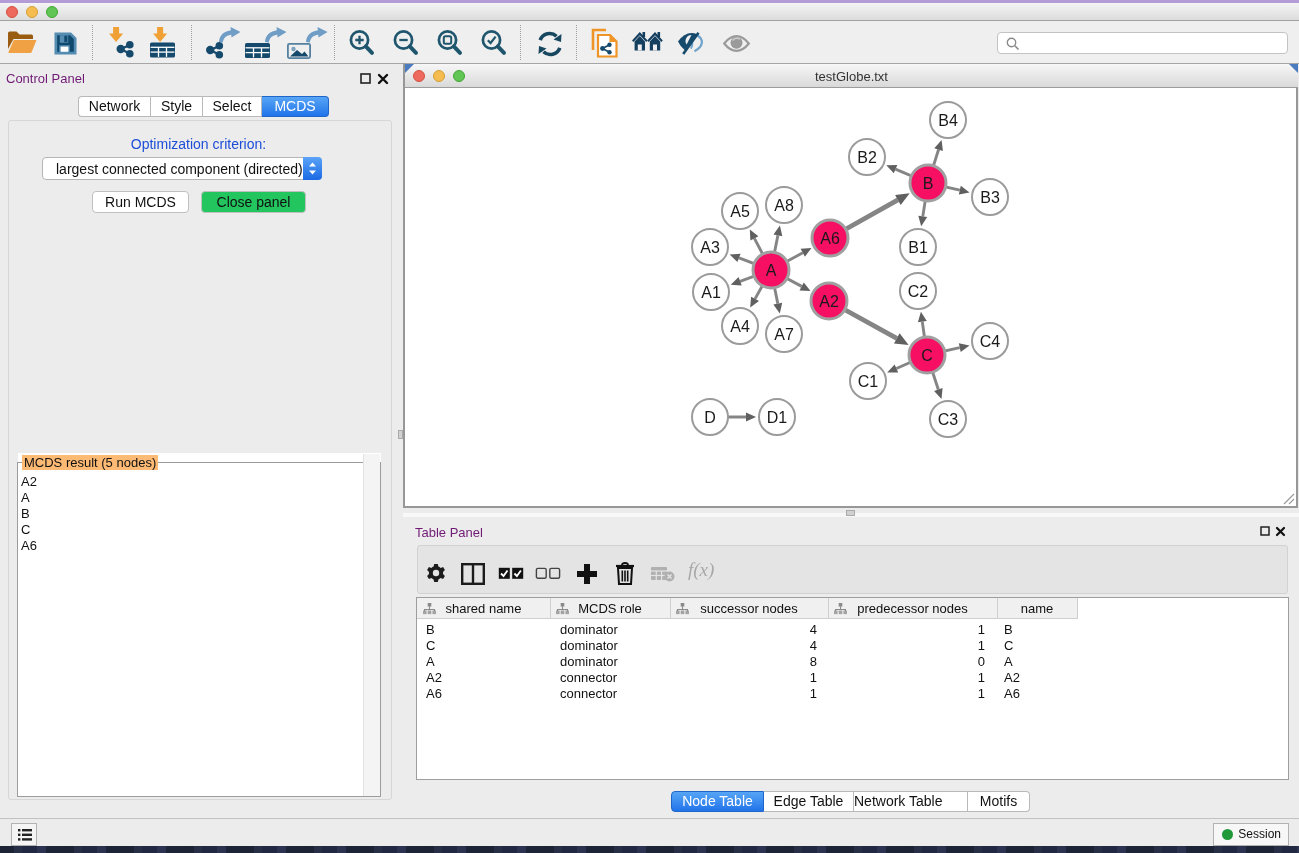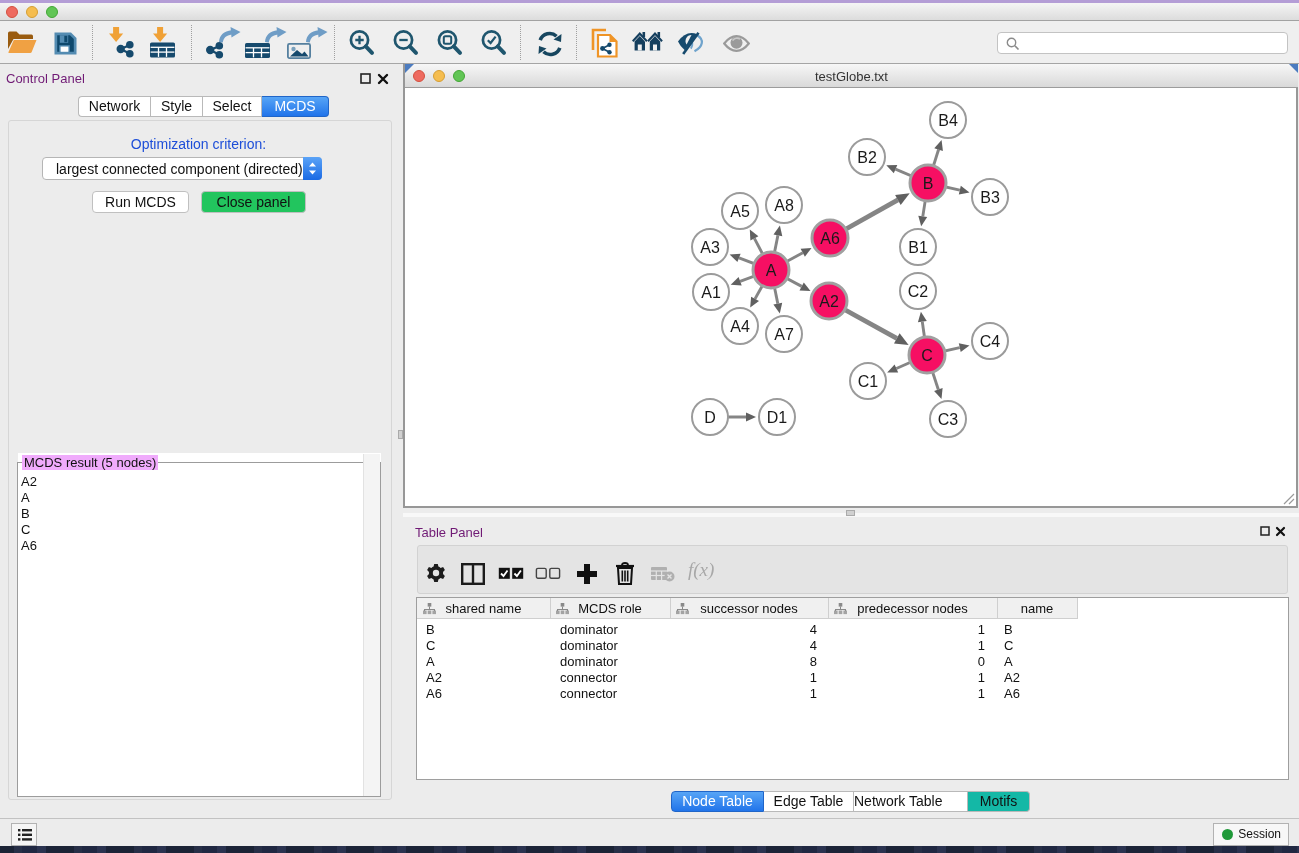--- a/index.html
+++ b/index.html
@@ -245,21 +245,21 @@
           <path d="M2 6.5 L5.5 2.5 L9 6.5 Z M2 10.5 L5.5 14.5 L9 10.5 Z" fill="#fff"></path>
         </svg>
     </div>
   </div>
 
   <div class="abs" style="left:92px;top:127px;width:97px;height:22px;background:#fff;border:1px solid #c0c0c0;border-radius:4px;text-align:center;line-height:20px;font-size:14px;color:#111">Run MCDS</div>
   <div class="abs" style="left:201px;top:127px;width:105px;height:22px;background:#22c55e;border:1px solid #c0c0c0;border-radius:4px;text-align:center;line-height:20px;font-size:14px;color:#111">Close panel</div>
 
   <div class="abs" style="left:18px;top:389px;width:363px;height:344px;background:#fff"></div>
   <div class="abs" style="left:17px;top:398px;width:364px;height:335px;border:1px solid #9c9c9c"></div>
-  <div class="abs" style="left:22px;top:391px;font-size:13px;color:#111;background:#f0abfc;padding:0 2px">MCDS result (5 nodes)</div>
+  <div class="abs" style="left:22px;top:391px;font-size:13px;color:#111;background:#fdba74;padding:0 2px">MCDS result (5 nodes)</div>
   <div class="abs" style="left:363px;top:390px;width:17px;height:342px;background:#f4f4f4;border-left:1px solid #e2e2e2"></div>
   <div class="abs" style="left:21px;top:410px;font-size:13px;color:#111;line-height:16px">A2<br>A<br>B<br>C<br>A6</div>
 </div>
 
 <div class="abs" style="left:403px;top:63px;width:895px;height:445px;border:2px solid #979797;border-top:1px solid #a5a5a5;background:#fff">
   <div class="abs" style="left:0;top:0;width:893px;height:24px;background:linear-gradient(#f7f7f7,#d9d9d9);border-bottom:1px solid #9c9c9c">
     <div class="tl" style="left:8px;top:6px;background:#ee6a5f;border:1px solid #d3503f"></div>
     <div class="tl" style="left:28px;top:6px;background:#f5bd4f;border:1px solid #d59e34"></div>
     <div class="tl" style="left:48px;top:6px;background:#61c555;border:1px solid #43a636"></div>
     <div class="abs" style="left:0;right:0;top:5px;text-align:center;font-size:13px;color:#333">testGlobe.txt</div>
@@ -516,21 +516,21 @@
 <div class="abs" style="left:143px;top:88px;font-size:13px;color:#111">connector</div>
 <div class="abs" style="left:253px;top:88px;width:147px;text-align:right;font-size:13px;color:#111">1</div>
 <div class="abs" style="left:411px;top:88px;width:157px;text-align:right;font-size:13px;color:#111">1</div>
 <div class="abs" style="left:587px;top:88px;font-size:13px;color:#111">A6</div>
   </div>
 
   <div class="abs" style="left:268px;top:274px;height:21px;display:flex;font-size:14px">
     <div style="width:93px;background:linear-gradient(#57a5f6,#2174ea);border:1px solid #2065c8;border-radius:4px 0 0 4px;text-align:center;line-height:19px;color:#fff">Node Table</div>
     <div style="width:90px;background:#fff;border:1px solid #b9b9b9;border-left:none;text-align:center;line-height:19px;color:#111">Edge Table</div>
     <div style="width:114px;background:#fff;border:1px solid #b9b9b9;border-left:none;text-align:left;line-height:19px;color:#111">Network Table</div>
-    <div style="width:62px;background:#14b8a6;border:1px solid #b9b9b9;border-left:none;border-radius:0 4px 4px 0;text-align:center;line-height:19px;color:#111">Motifs</div>
+    <div style="width:62px;background:#ffffff;border:1px solid #b9b9b9;border-left:none;border-radius:0 4px 4px 0;text-align:center;line-height:19px;color:#111">Motifs</div>
   </div>
 </div>
 
 <div class="abs" style="left:0;top:818px;width:1299px;height:28px;background:#ececec;border-top:1px solid #c2c2c2">
   <div class="abs" style="left:11px;top:4px;width:26px;height:23px;background:#f5f5f5;border:1px solid #b2b2b2">
     <svg class="ic" width="14" height="12" style="position:absolute;left:6px;top:5px" viewBox="0 0 14 12">
         <g fill="#222">
           <rect x="0" y="0" width="2.4" height="2.4"></rect>
           <rect x="4" y="0" width="10" height="2.4"></rect>
           <rect x="0" y="4.6" width="2.4" height="2.4"></rect>

